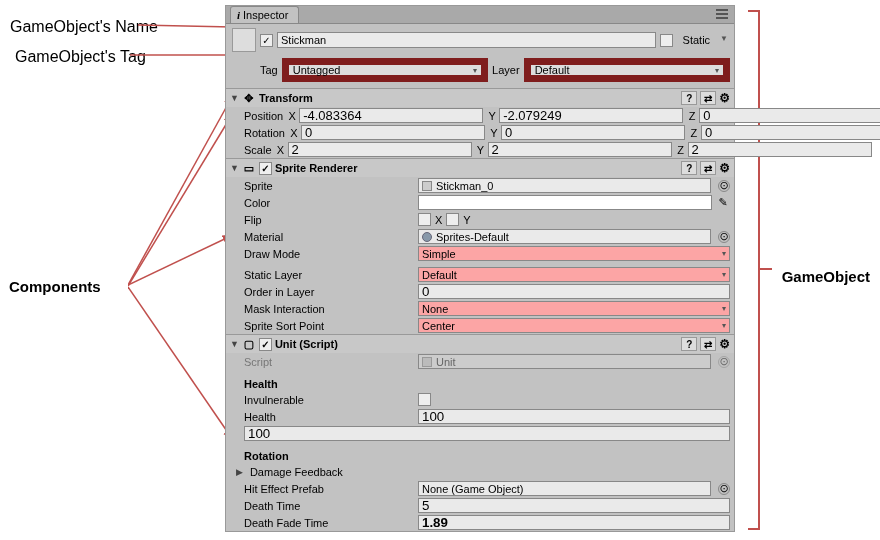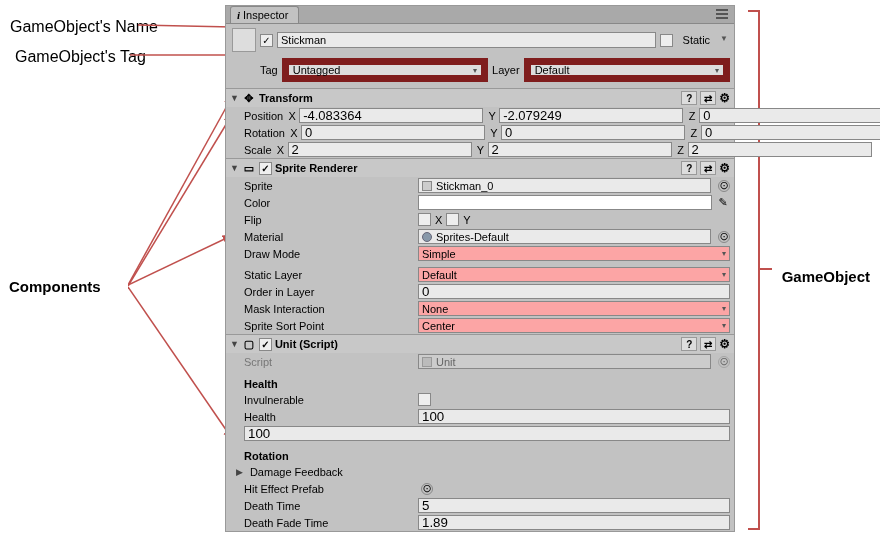--- a/index.html
+++ b/index.html
@@ -292,24 +292,27 @@
       <input class="prop-field" style="flex: 1 1 0%;" value="100">
     </div>
     <div style="height:6px"></div>
     <div class="section-header">Rotation</div>
     <div class="prop-row" style="padding-left:10px">
         <span class="tri-right">▶</span>
         <span>Damage Feedback</span>
       </div>
     <div class="prop-row">
         <span class="prop-label">Hit Effect Prefab</span>
+      <div class="obj-field">
+          <span>None (Game Object)</span>
+        </div>
       <span class="circ">⊙</span>
     </div>
     <div class="prop-row">
         <span class="prop-label">Death Time</span>
       <input class="prop-field" style="flex: 1 1 0%;" value="5">
     </div>
     <div class="prop-row">
         <span class="prop-label">Death Fade Time</span>
-      <input class="prop-field" style="flex: 1 1 0%;" value="1.89">
+      <input class="prop-field" style="flex: 1 1 0%; font-weight: bold;" value="1.89">
     </div>
   </div>
 </div>
 
 </body></html>

